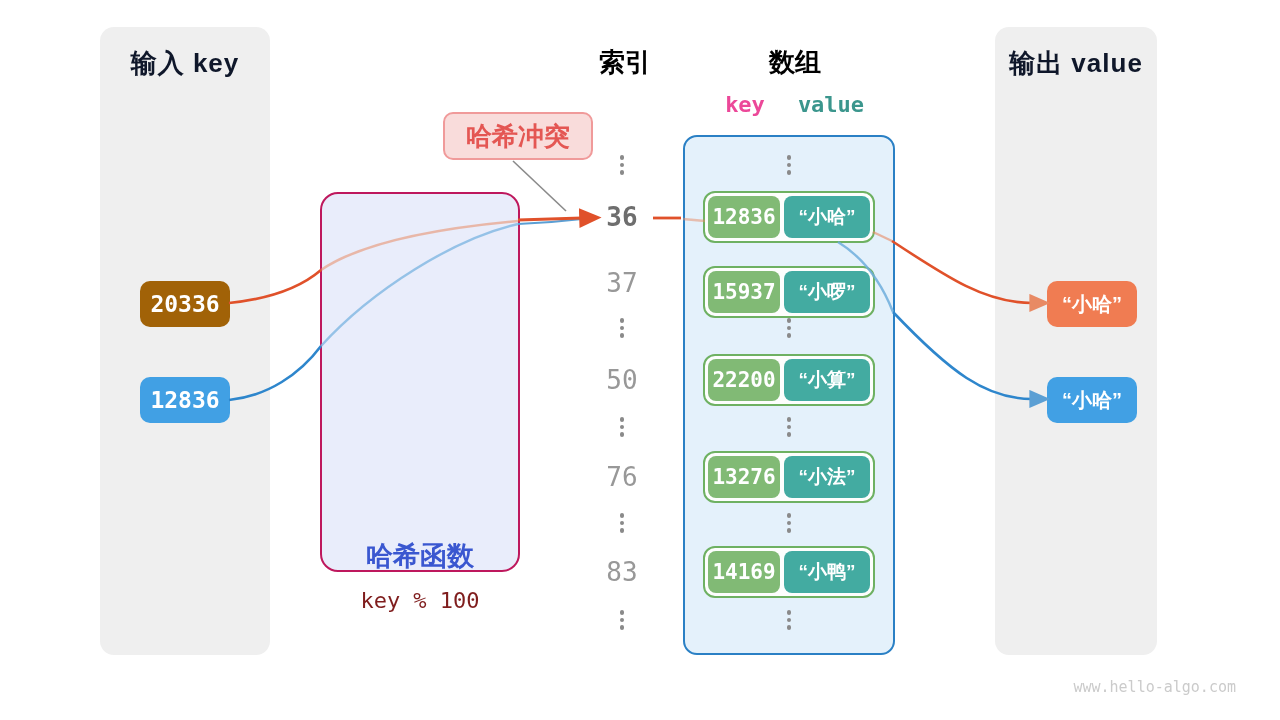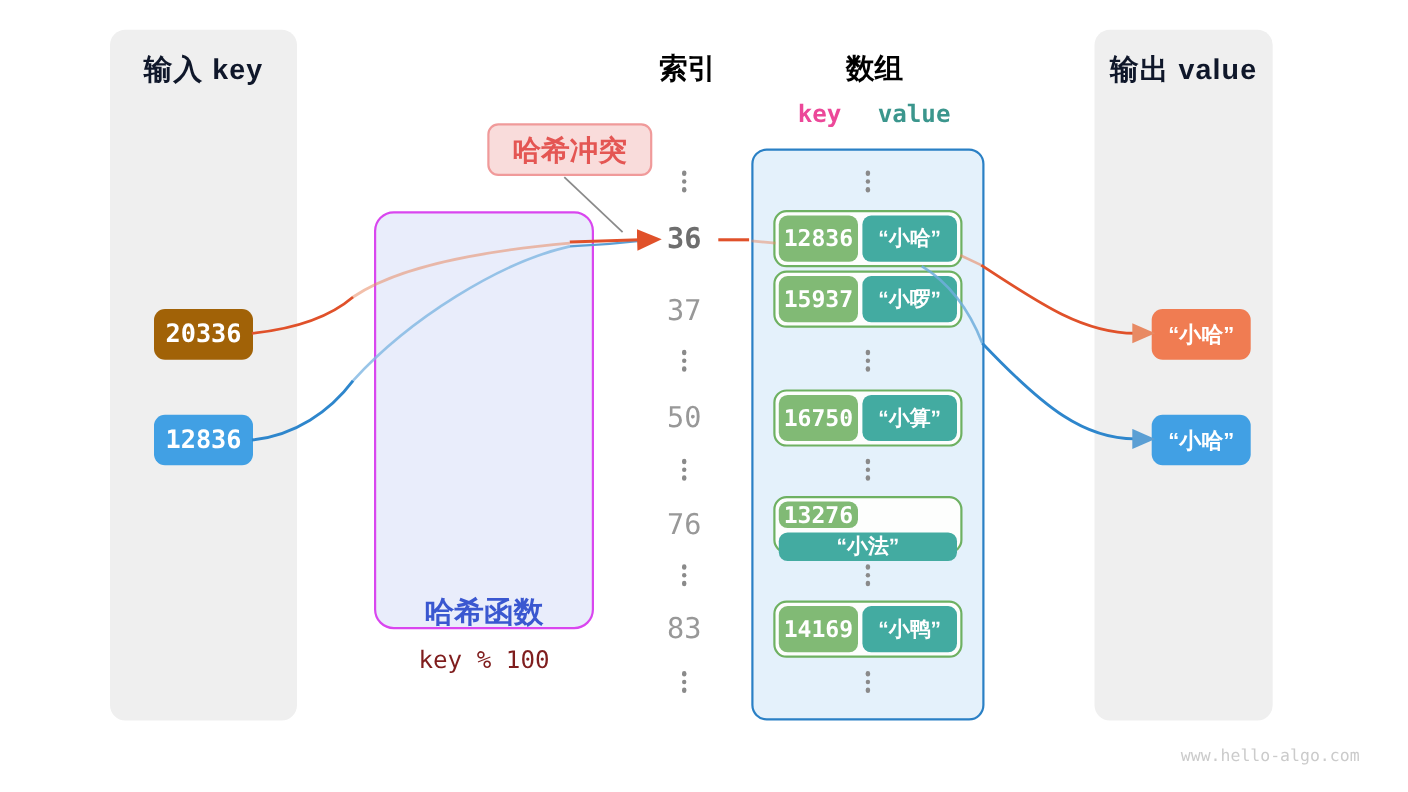--- a/index.html
+++ b/index.html
@@ -14,21 +14,21 @@
 
   
   .pill{position:absolute;width:90px;height:46px;border-radius:10px;
         display:flex;align-items:center;justify-content:center;
         color:#fff;font-weight:bold;}
   .pill.num{font-family:"DejaVu Sans Mono","Liberation Mono",monospace;font-size:23px;}
   .pill.val{font-size:20px;}
 
   
   .hashbox{left:320px;top:192px;width:200px;height:380px;background:#E9EDFB;
-           border:2px solid #d946ef;border-radius:18px;box-sizing:border-box;margin-left:20px;}
+           border:2px solid #be185d;border-radius:18px;box-sizing:border-box;}
   .hash-title{position:absolute;left:0;right:0;top:344px;text-align:center;
               font-size:27px;font-weight:bold;color:#3A57D0;}
   .hash-formula{position:absolute;left:0;right:0;top:394px;text-align:center;
                 font-size:22px;color:#7f1d1d;
                 font-family:"DejaVu Sans Mono","Liberation Mono",monospace;}
 
   
   .callout{left:443px;top:112px;width:150px;height:48px;background:#F9DCDB;
            border:2px solid #F09A9A;border-radius:10px;box-sizing:border-box;
            display:flex;align-items:center;justify-content:center;
@@ -157,29 +157,29 @@
   <div class="dots" style="left:779px;top:610px;">
       <i></i>
       <i></i>
       <i></i>
     </div>
 
   <div class="pair" style="top:191px;">
     <span class="pkey">12836</span>
     <span class="pval">“小哈”</span>
   </div>
-  <div class="pair" style="top:246px;">
+  <div class="pair" style="top:266px;">
     <span class="pkey">15937</span>
     <span class="pval">“小啰”</span>
   </div>
   <div class="pair" style="top:354px;">
-    <span class="pkey">16750</span>
+    <span class="pkey">22200</span>
     <span class="pval">“小算”</span>
   </div>
-  <div class="pair" style="top:451px;flex-direction:column;">
+  <div class="pair" style="top:451px;">
     <span class="pkey">13276</span>
     <span class="pval">“小法”</span>
   </div>
   <div class="pair" style="top:546px;">
     <span class="pkey">14169</span>
     <span class="pval">“小鸭”</span>
   </div>
 
   <div class="abs panel" style="left:995px;top:27px;width:162px;height:628px;">
     <div class="panel-title">输出 value</div>

